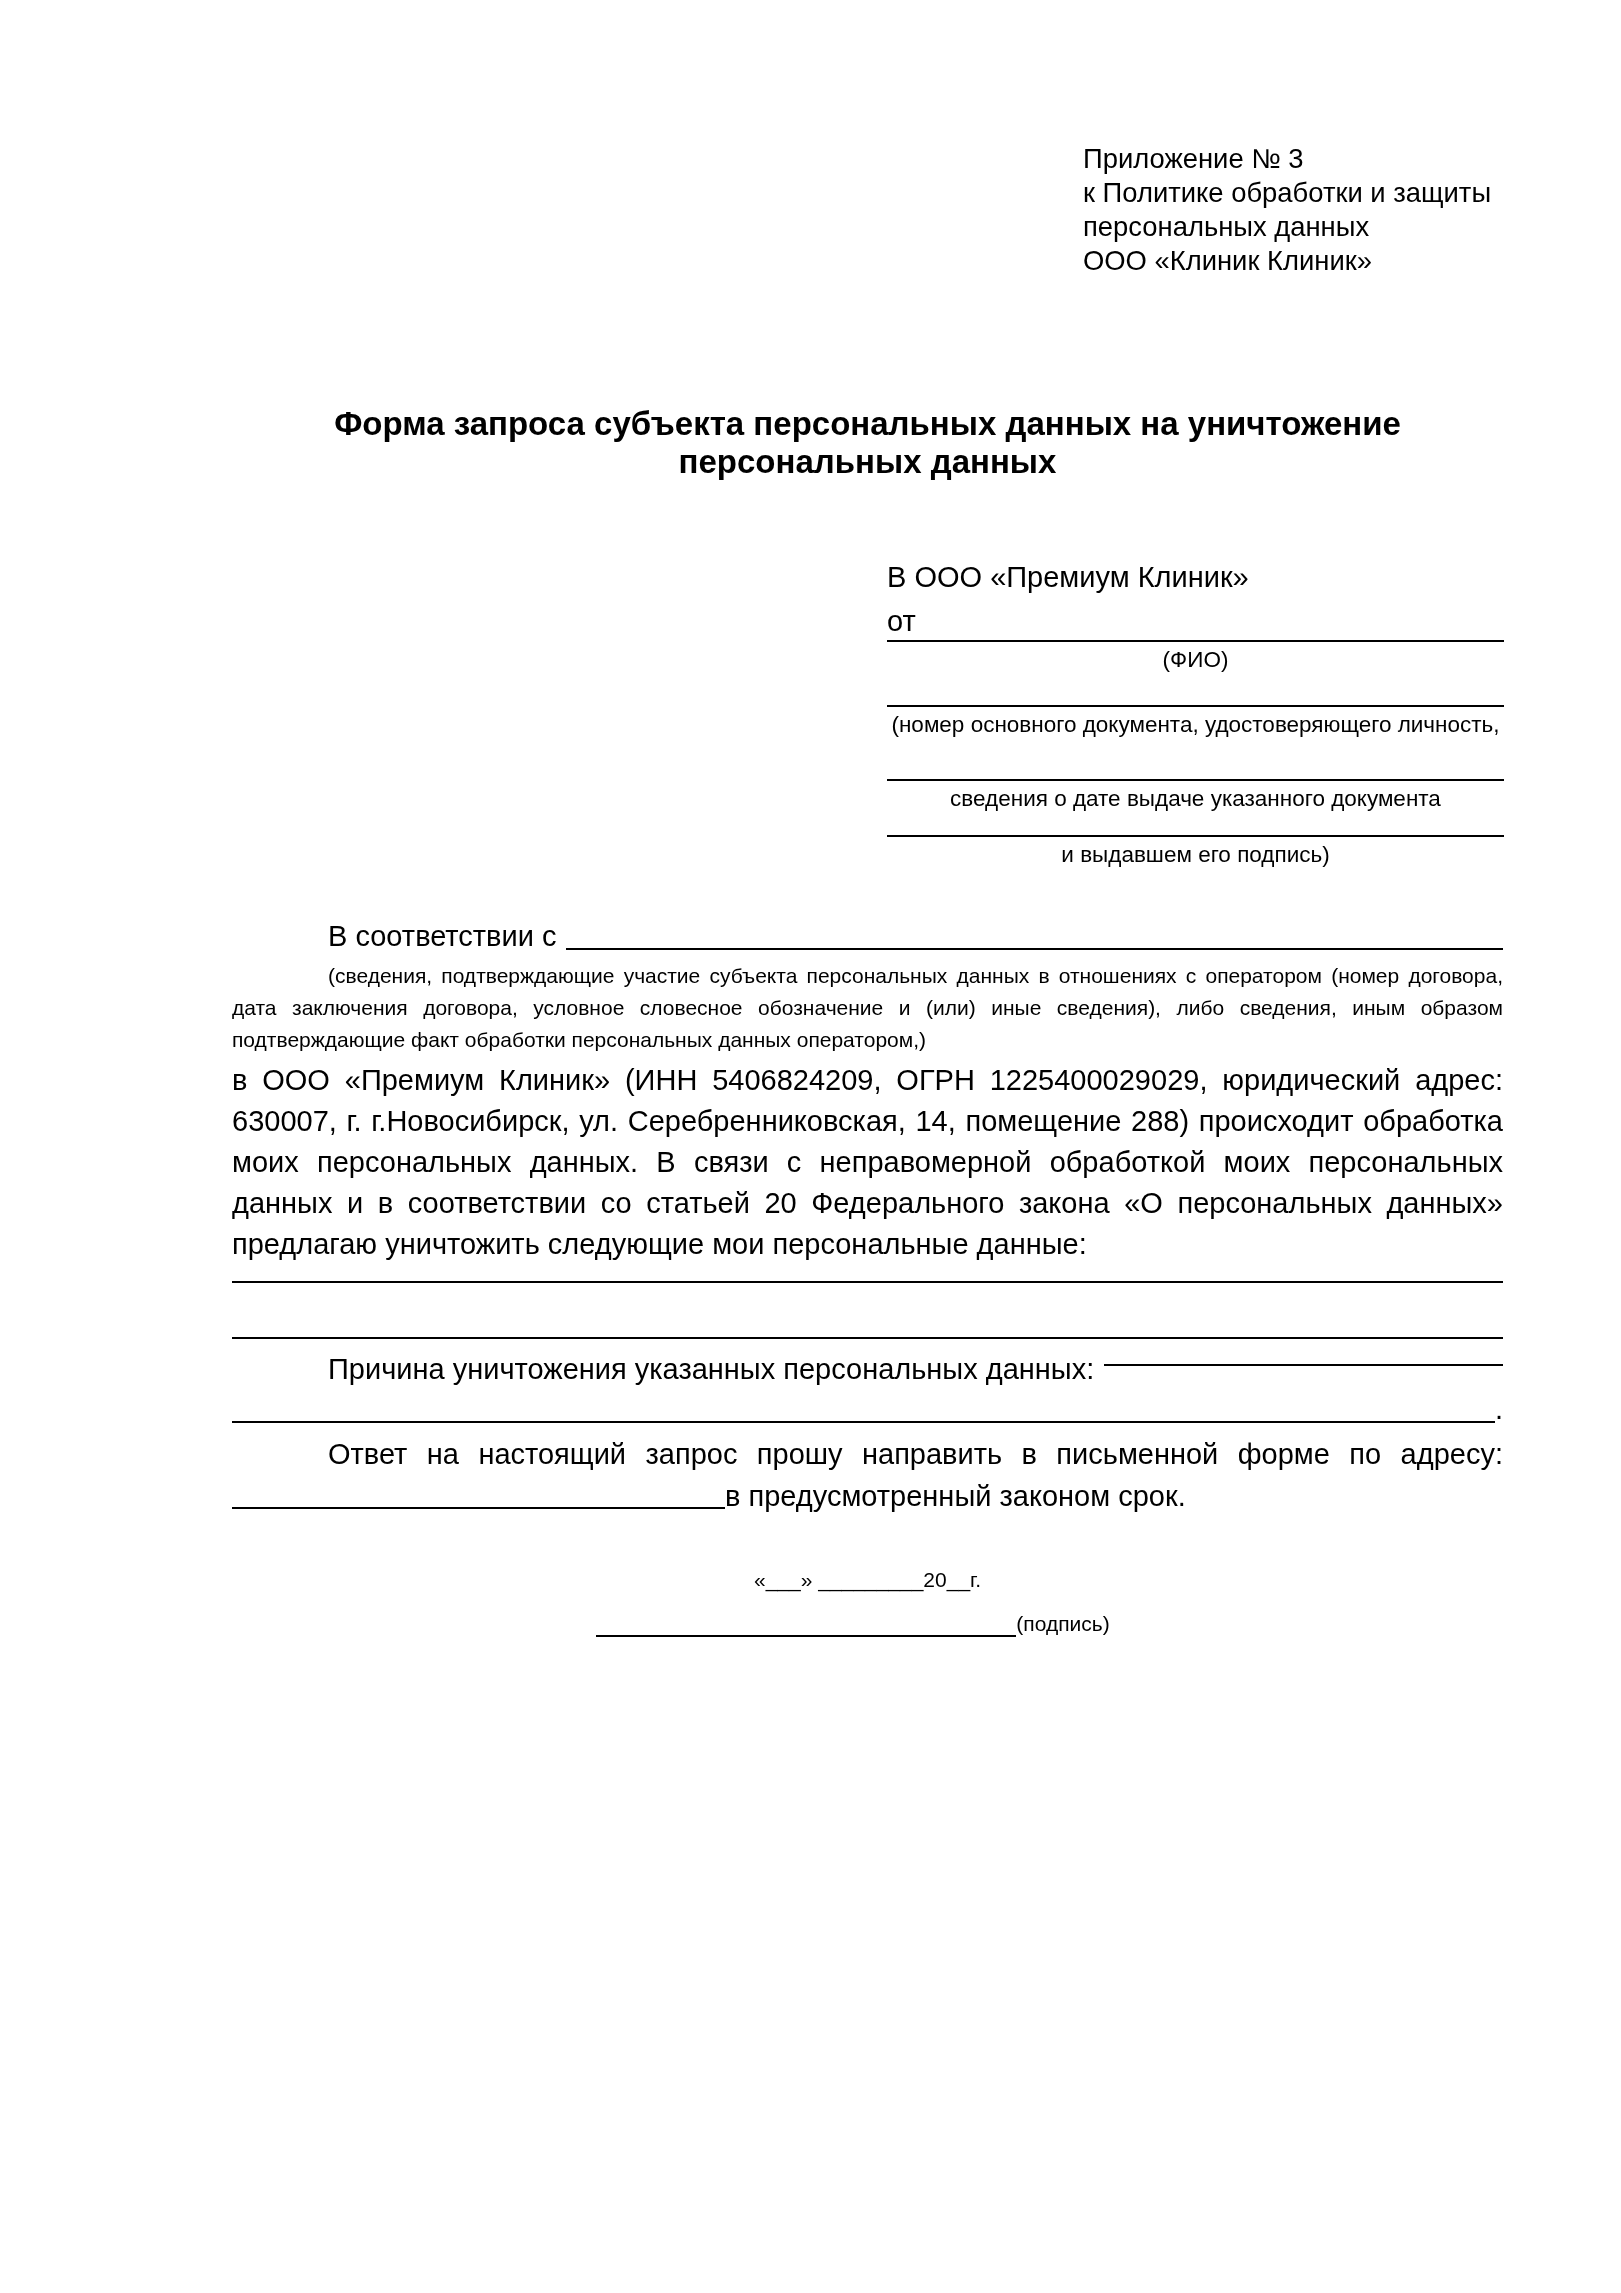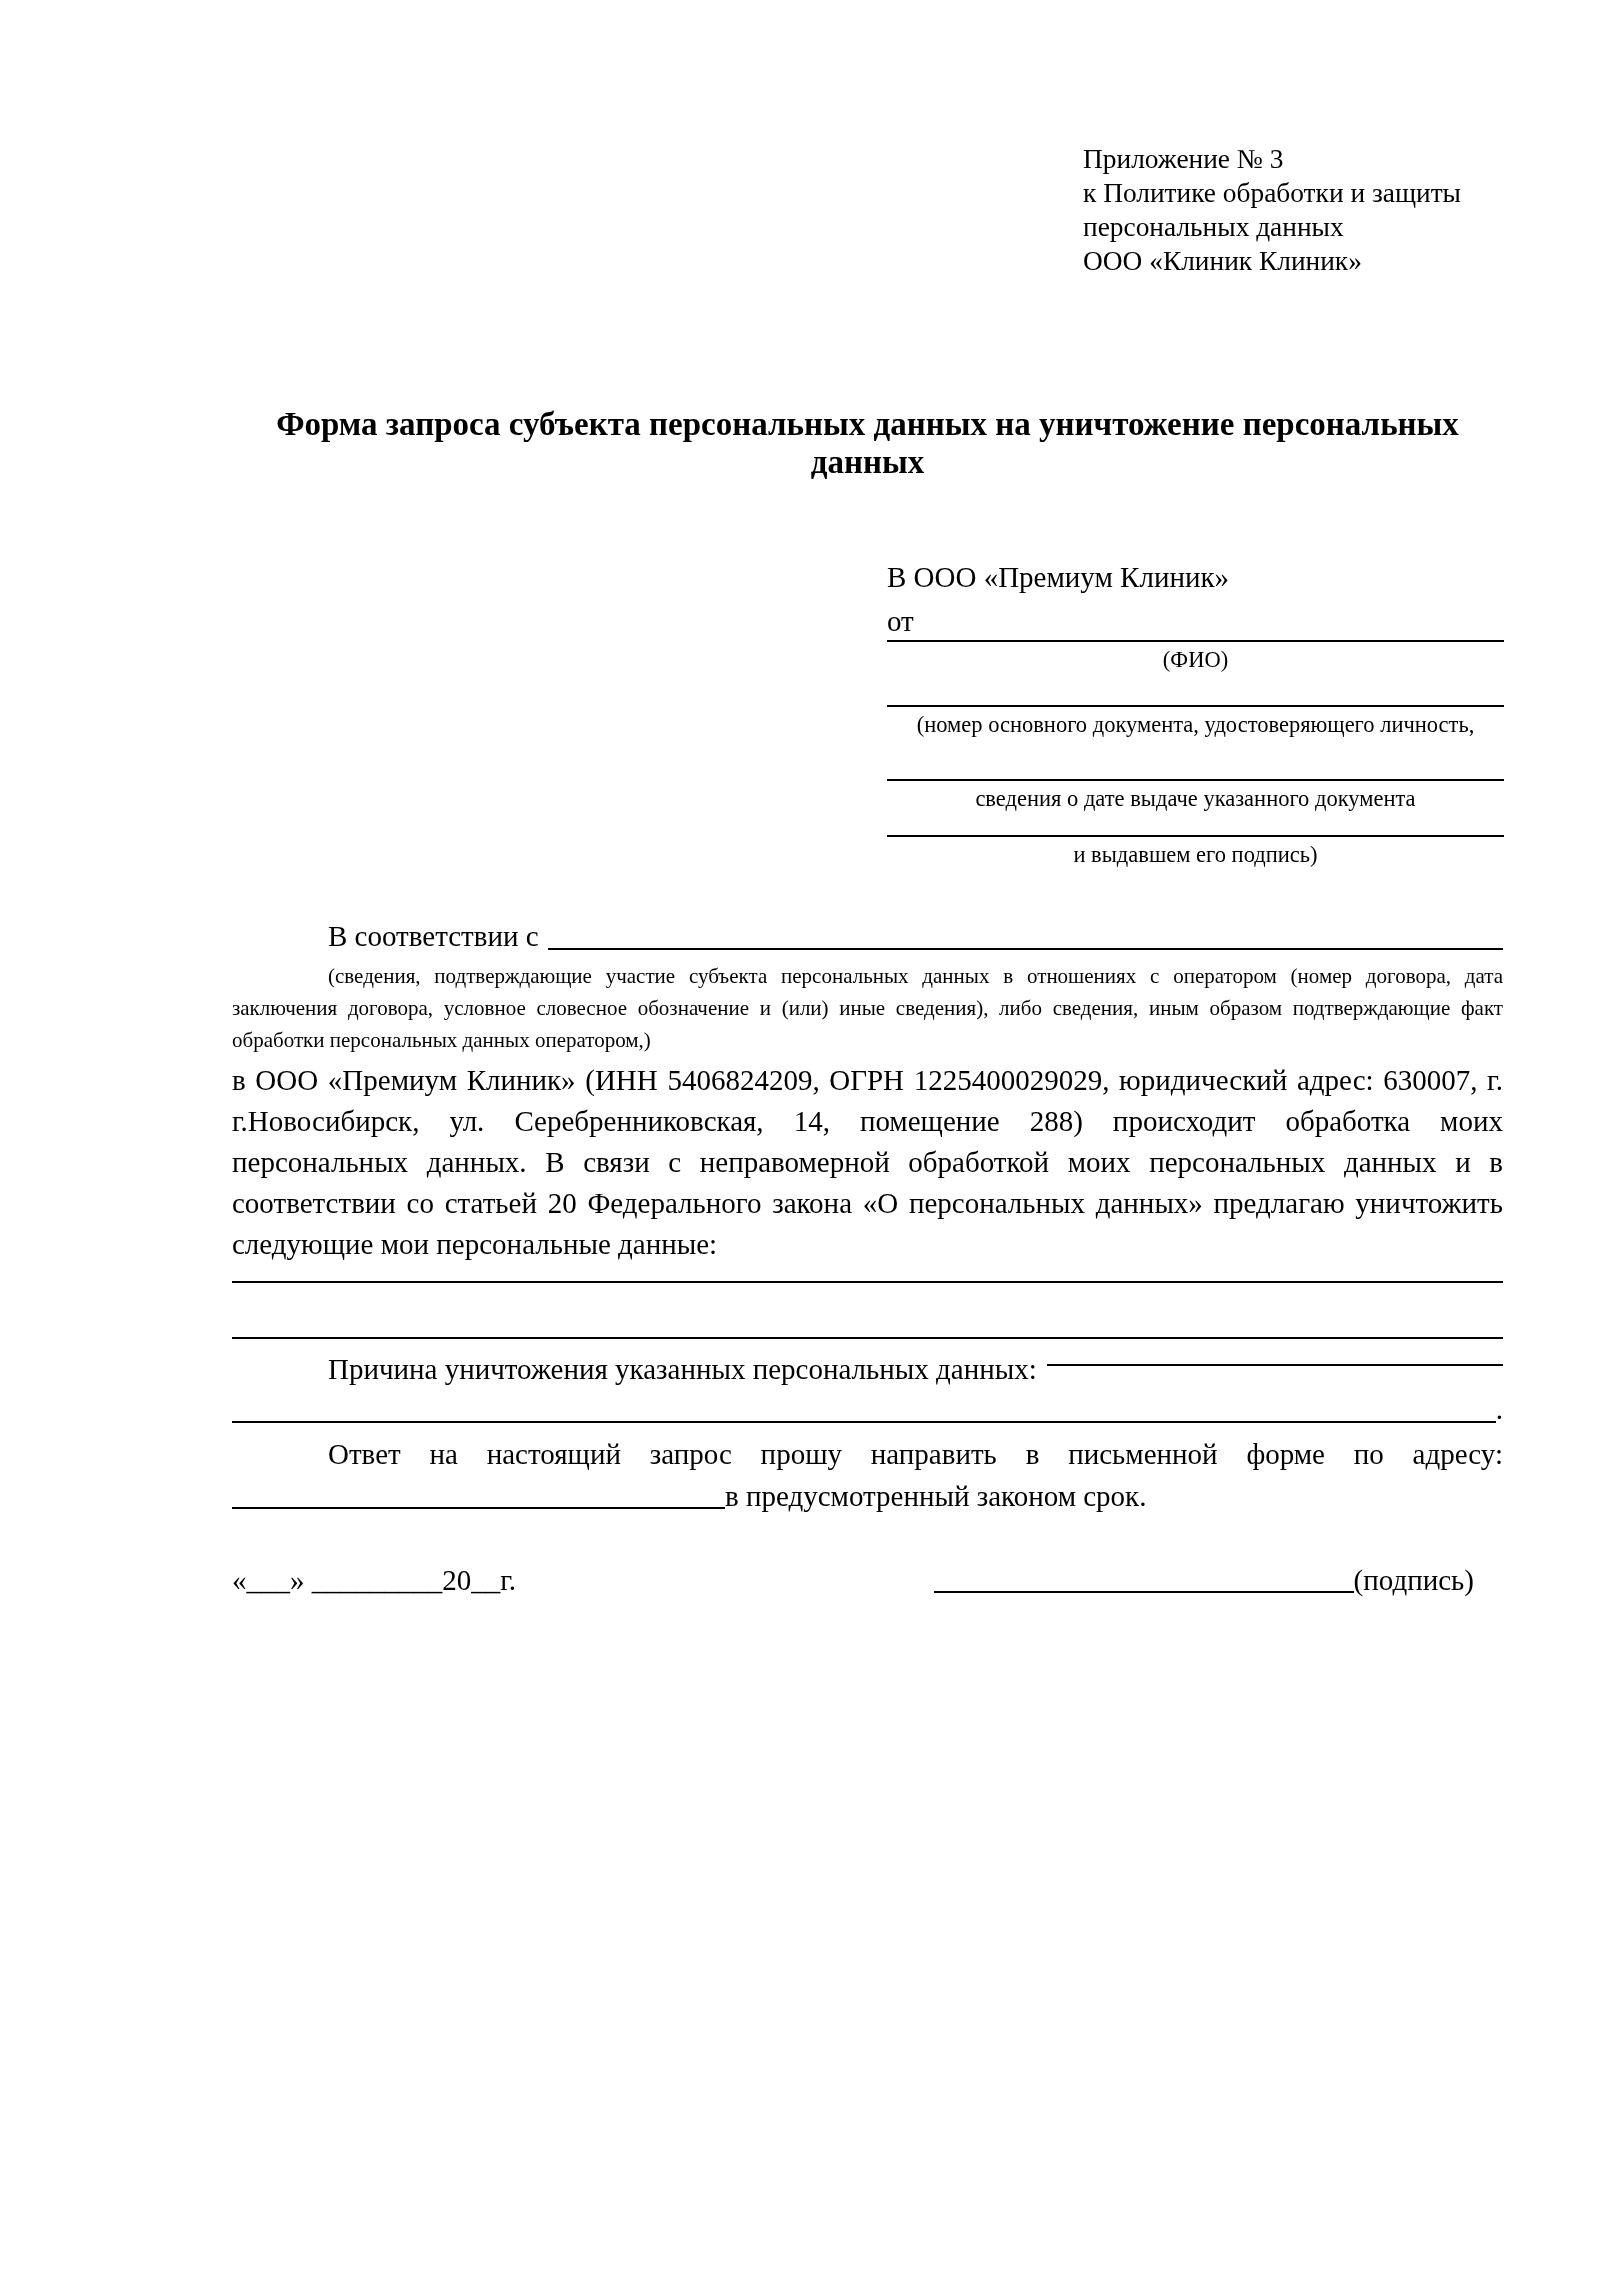--- a/index.html
+++ b/index.html
@@ -2,21 +2,21 @@
 <html><head>
 <meta charset="utf-8">
 <style>
   html,body { margin:0; padding:0; background:#e8e8e8; }
   .page {
     position:relative;
     width:1621px; height:2294px;
     margin:0 auto;
     background:#ffffff;
     color:#000000;
-    font-family:Liberation Serif, serif;
+    font-family:Liberation Sans, sans-serif;
     box-sizing:border-box;
     padding:142px 118px 0 232px;
     overflow:hidden;
   }
   
   .hdr { margin-left:851px; font-size:27.4px; line-height:34px; }
   .hdr div { white-space:nowrap; }
   
   .title {
     margin:127px 0 0 0;
@@ -64,22 +64,22 @@
     margin:3.9px 0 0 0;
     font-size:29px; line-height:42px;
     text-indent:96px;
     text-align:justify; text-align-last:justify;
   }
   .response2 { display:flex; font-size:29px; line-height:42px; }
   .addr-blank { width:493px; border-bottom:2.9px solid #000; margin-bottom:7.8px; }
   
   .footer {
     margin-top:41px;
-    display:flex; justify-content:space-between; align-items:flex-start;
-    font-size:29px; line-height:44px;
+    display:flex; justify-content:space-between; align-items:center;
+    font-size:21px; line-height:44px;flex-direction:column;
   }
   .sig { display:flex; align-items:flex-end; margin-right:29px; }
   .sig-line { width:420px; border-bottom:2.9px solid #000; margin-bottom:8.8px; }
   .sig-cap { white-space:nowrap; }
 </style>
 </head>
 <body>
 
 <div class="page">
 

